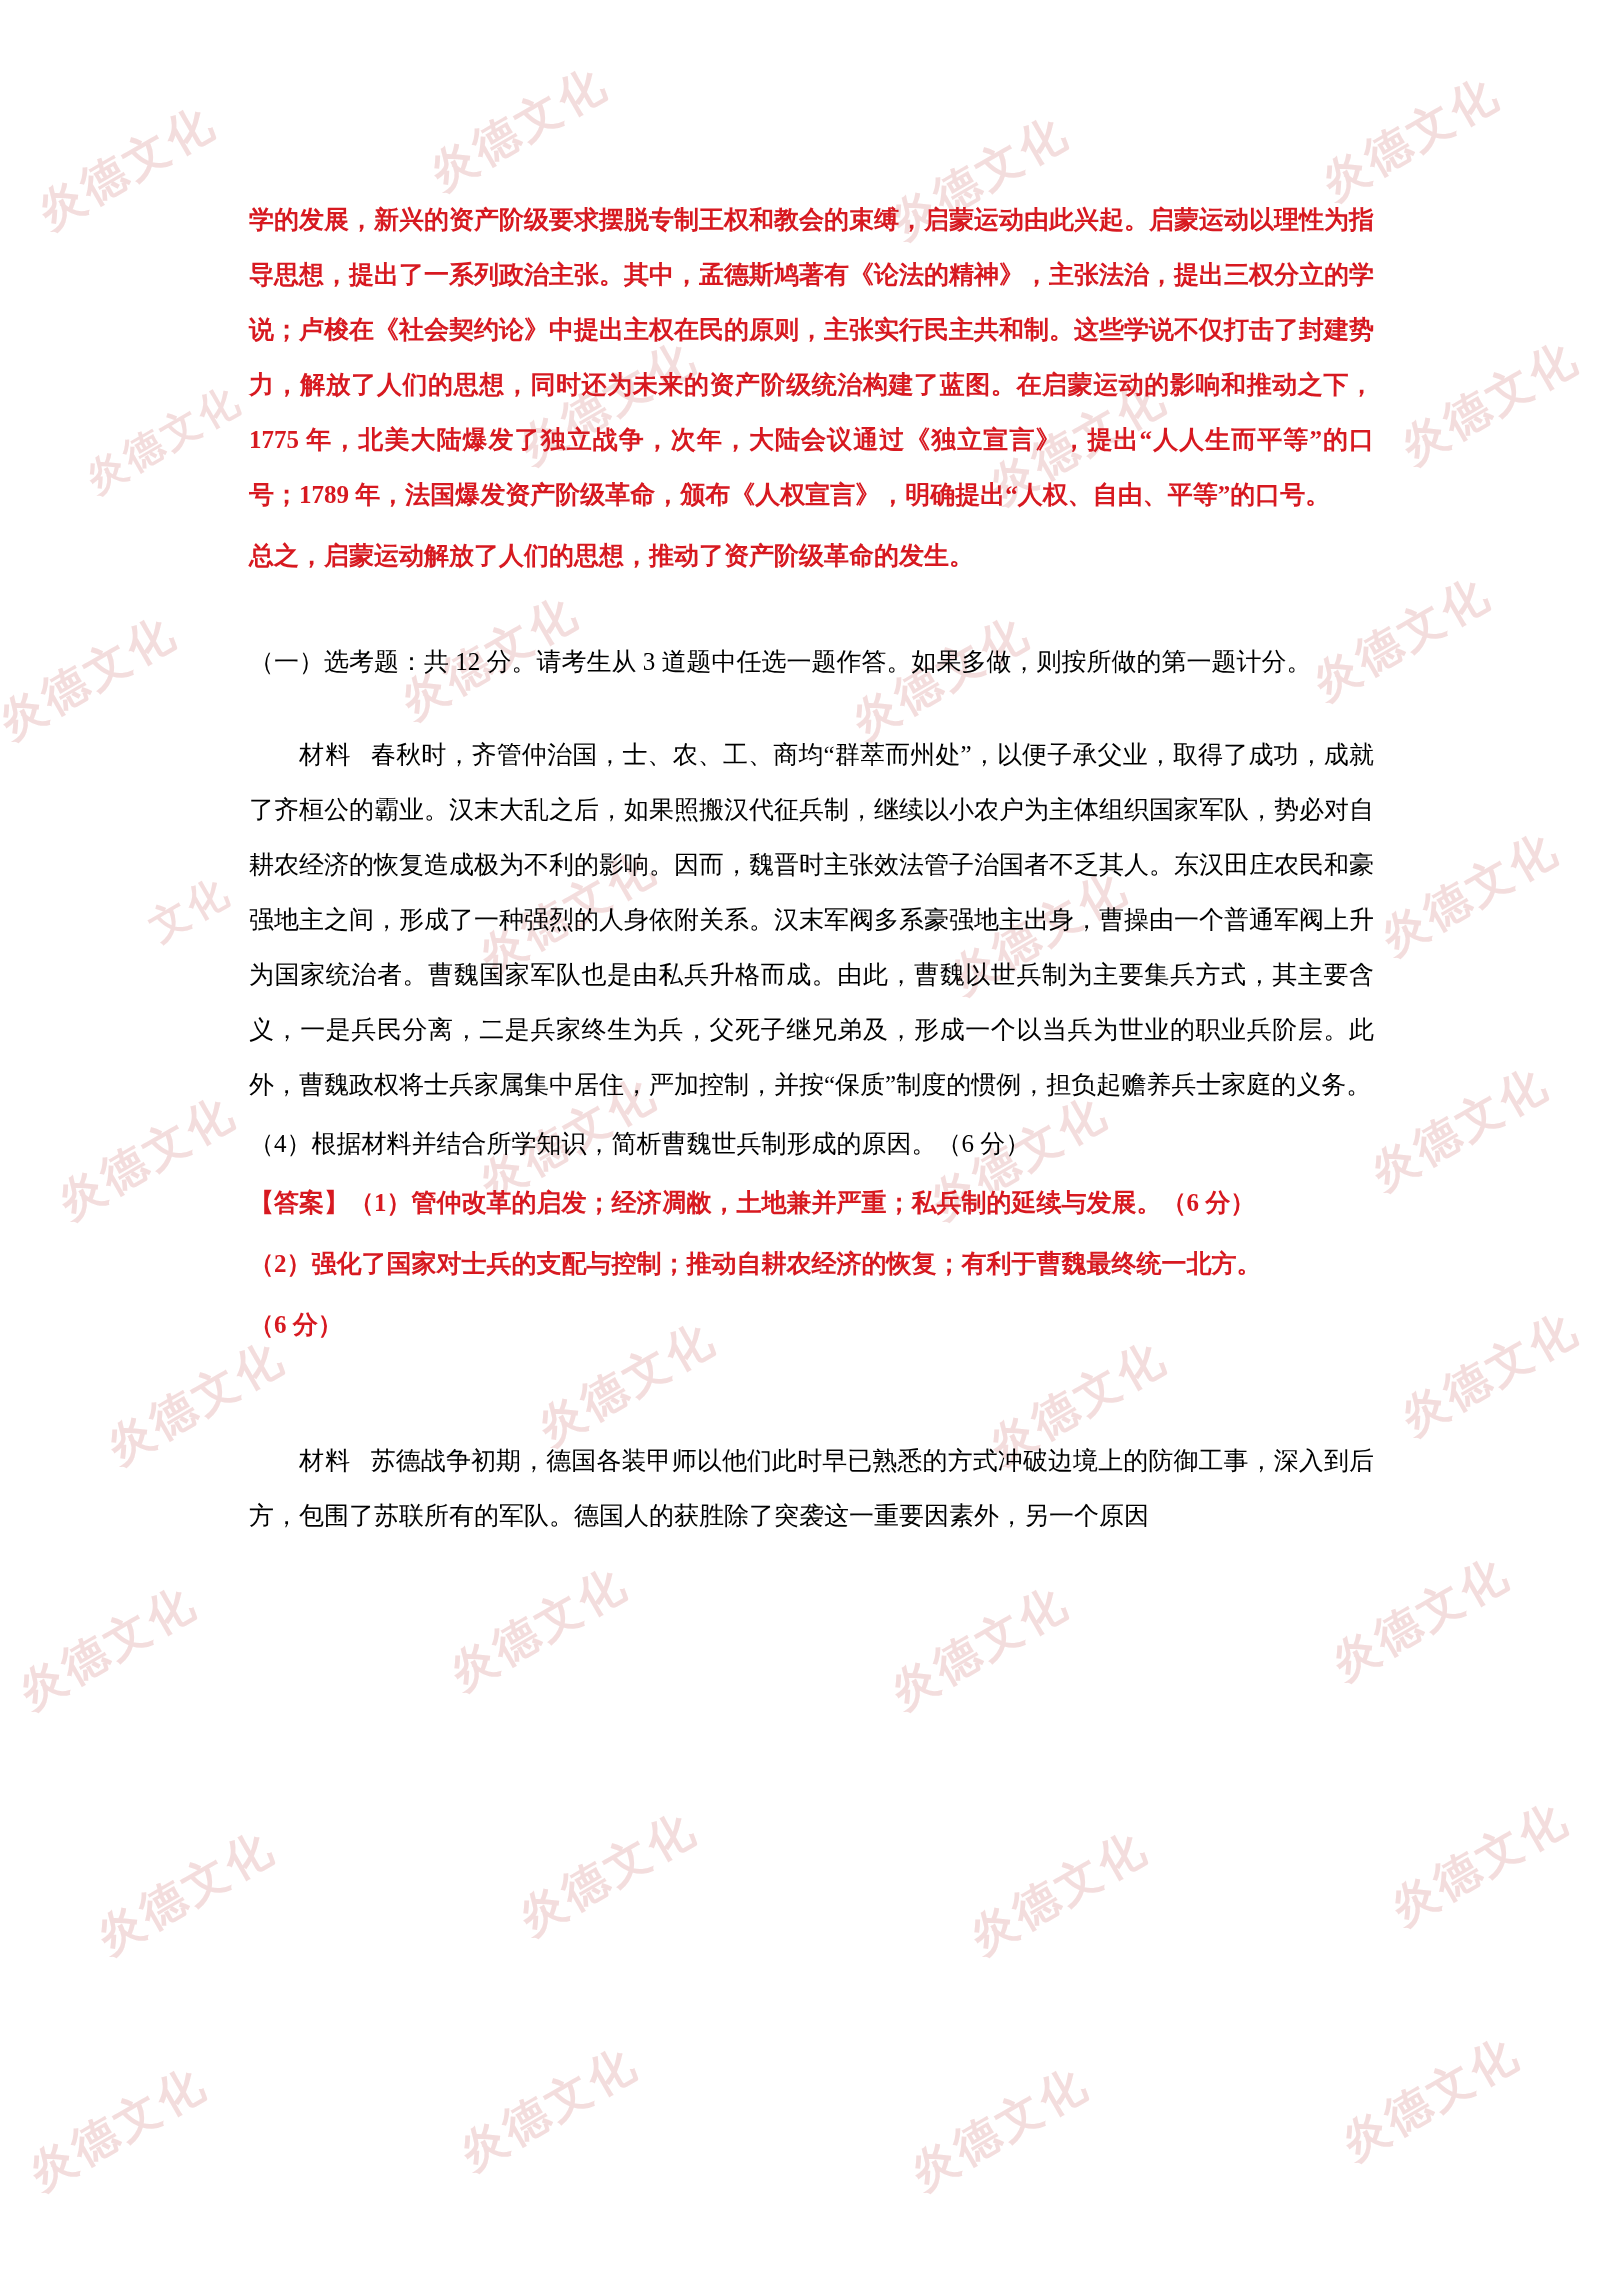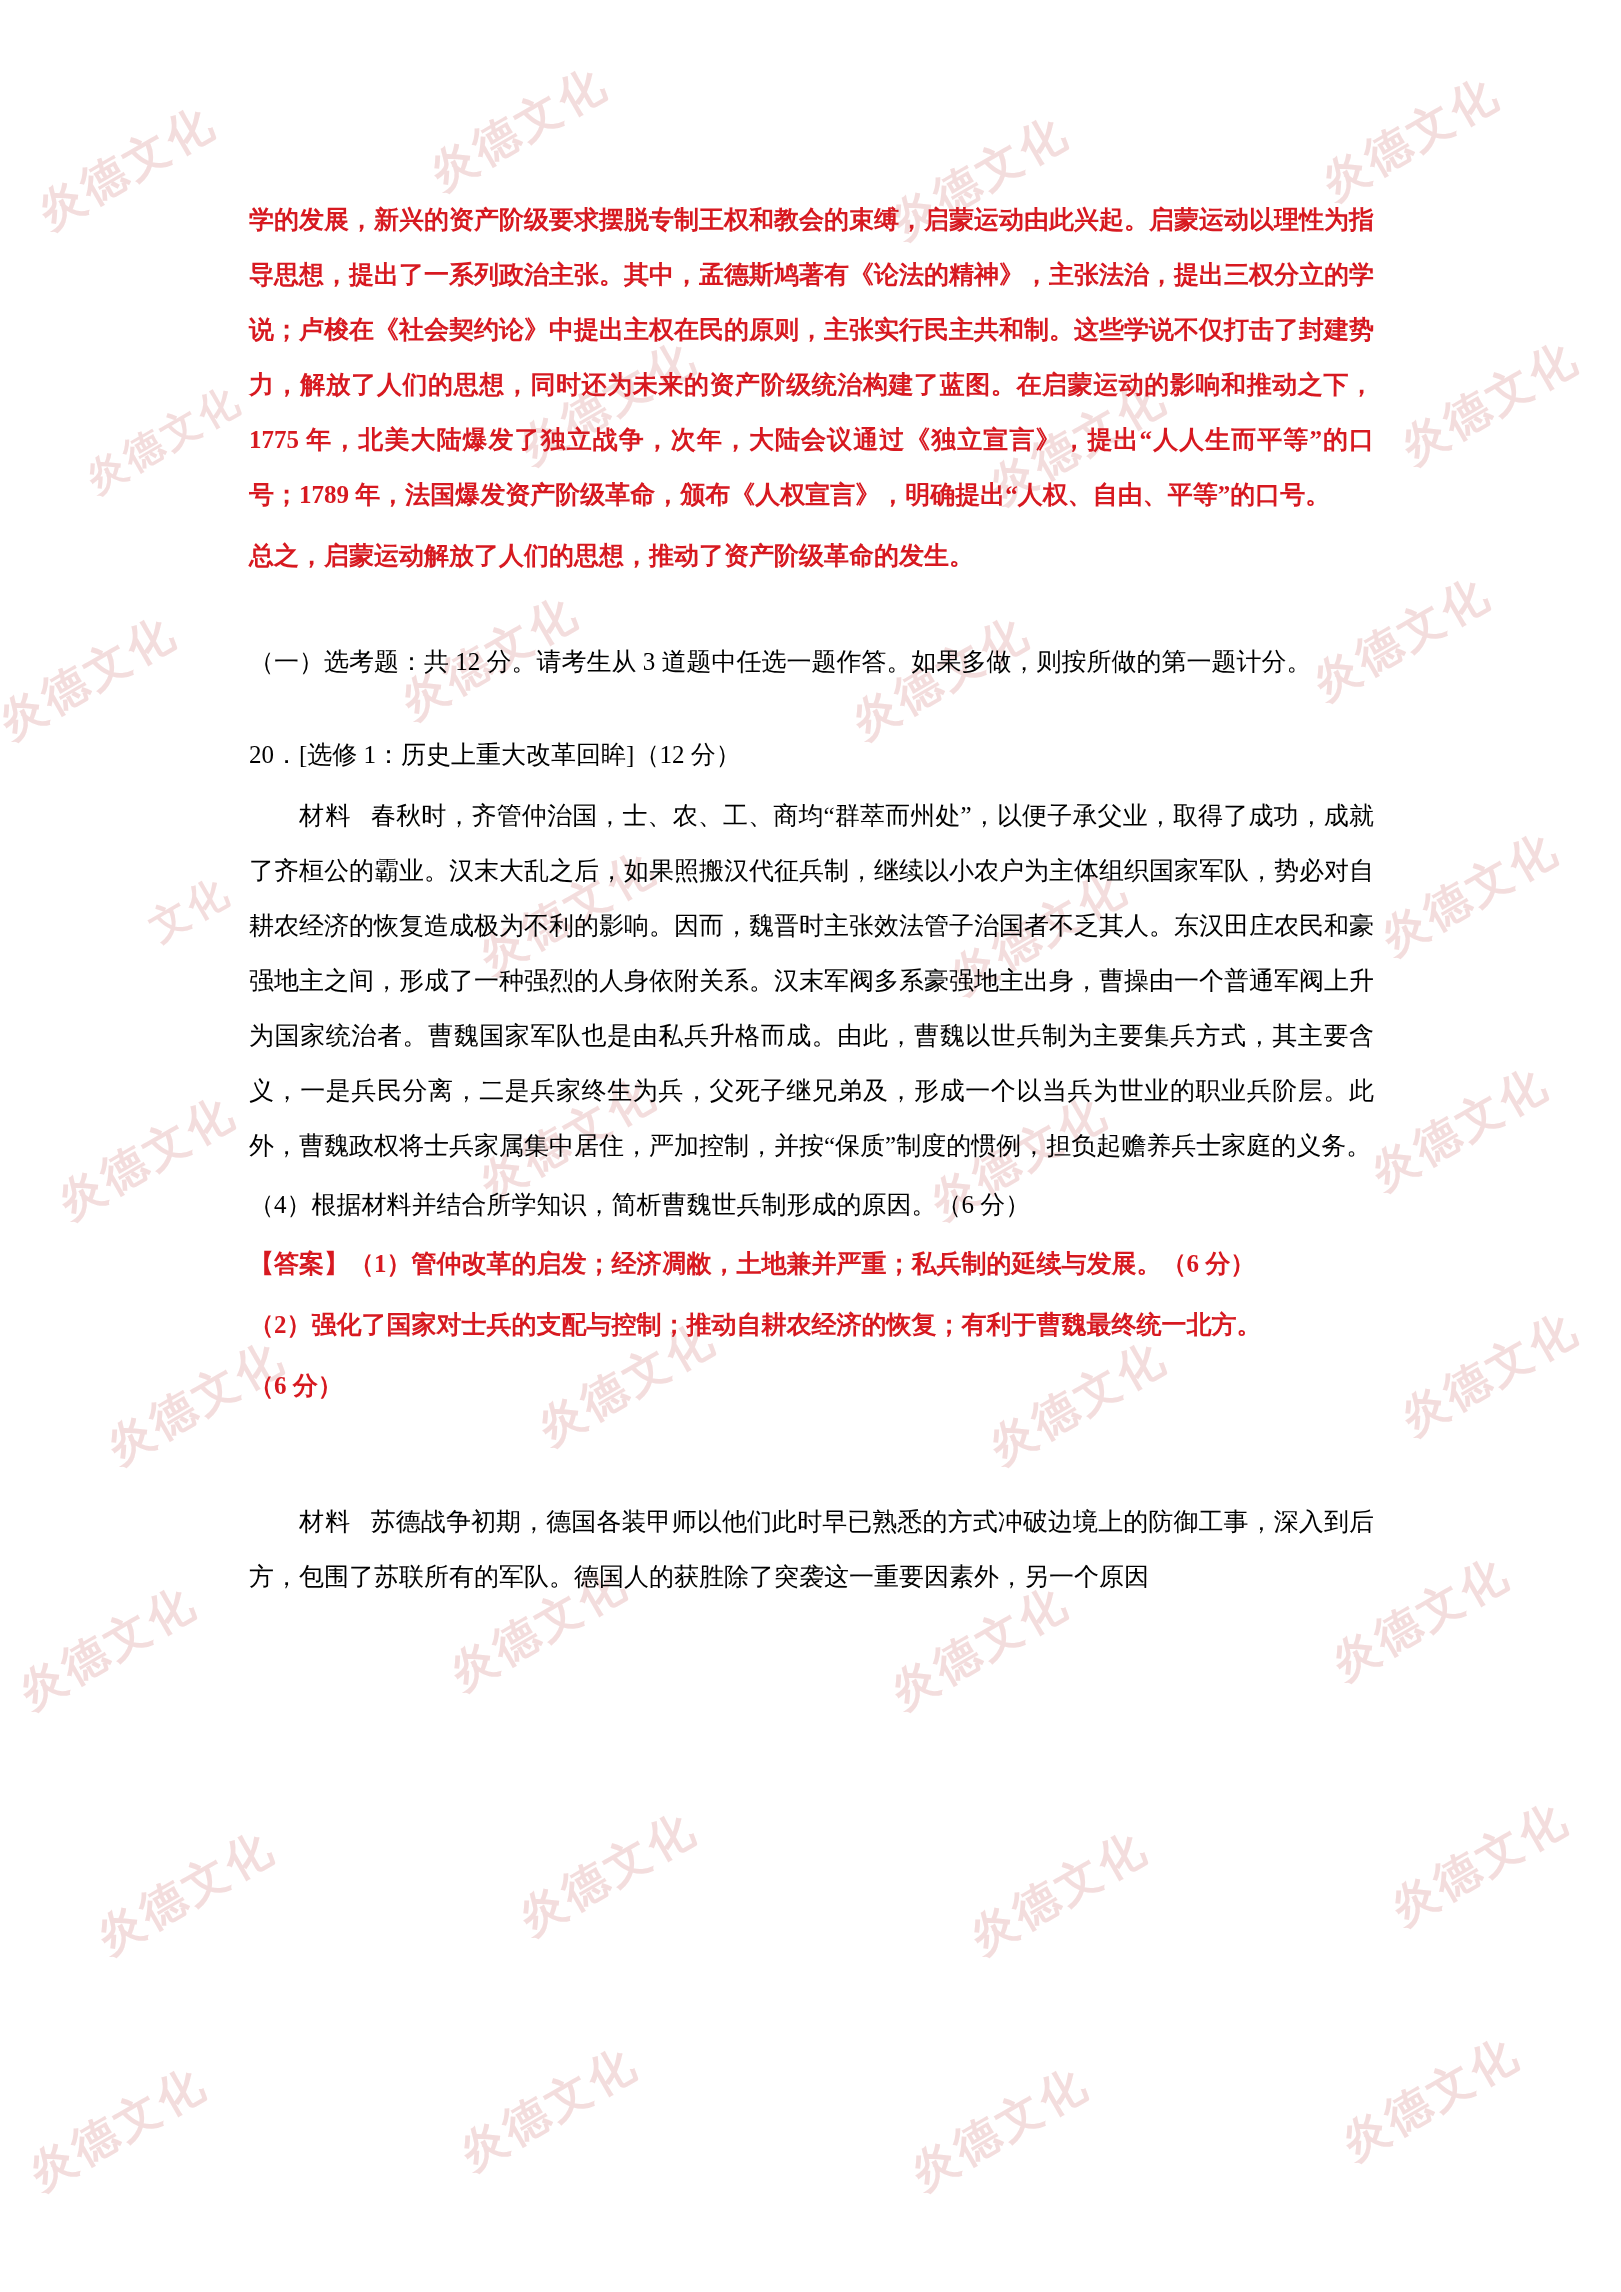--- a/index.html
+++ b/index.html
@@ -133,21 +133,20 @@
     <p class="red">学的发展，新兴的资产阶级要求摆脱专制王权和教会的束缚，启蒙运动由此兴起。启蒙运动以理性为指导思想，提出了一系列政治主张。其中，孟德斯鸠著有《论法的精神》，主张法治，提出三权分立的学说；卢梭在《社会契约论》中提出主权在民的原则，主张实行民主共和制。这些学说不仅打击了封建势力，解放了人们的思想，同时还为未来的资产阶级统治构建了蓝图。在启蒙运动的影响和推动之下，1775 年，北美大陆爆发了独立战争，次年，大陆会议通过《独立宣言》，提出“人人生而平等”的口号；1789 年，法国爆发资产阶级革命，颁布《人权宣言》，明确提出“人权、自由、平等”的口号。</p>
 
     <p class="red">总之，启蒙运动解放了人们的思想，推动了资产阶级革命的发生。</p>
 
     <div class="blk-gap-md"></div>
 
     <p class="bold">（一）选考题：共 12 分。请考生从 3 道题中任选一题作答。如果多做，则按所做的第一题计分。</p>
 
     <div class="blk-gap-sm"></div>
 
-    <p class="bold">20．[选修 1：历史上重大改革回眸]（12 分）</p>
 
     <p class="indent2"><span class="mat-label">材料</span>&nbsp;&nbsp;&nbsp;<span>春秋时，齐管仲治国，士、农、工、商均“群萃而州处”，以便子承父业，取得了成功，成就了齐桓公的霸业。汉末大乱之后，如果照搬汉代征兵制，继续以小农户为主体组织国家军队，势必对自耕农经济的恢复造成极为不利的影响。因而，魏晋时主张效法管子治国者不乏其人。东汉田庄农民和豪强地主之间，形成了一种强烈的人身依附关系。汉末军阀多系豪强地主出身，曹操由一个普通军阀上升为国家统治者。曹魏国家军队也是由私兵升格而成。由此，曹魏以世兵制为主要集兵方式，其主要含义，一是兵民分离，二是兵家终生为兵，父死子继兄弟及，形成一个以当兵为世业的职业兵阶层。此外，曹魏政权将士兵家属集中居住，严加控制，并按“保质”制度的惯例，担负起赡养兵士家庭的义务。</span></p>
 
 
     <p class="small-line">（4）根据材料并结合所学知识，简析曹魏世兵制形成的原因。（6 分）</p>
 
 
     <p class="red">【答案】（1）管仲改革的启发；经济凋敝，土地兼并严重；私兵制的延续与发展。（6 分）</p>
 
     <p class="red">（2）强化了国家对士兵的支配与控制；推动自耕农经济的恢复；有利于曹魏最终统一北方。</p>

